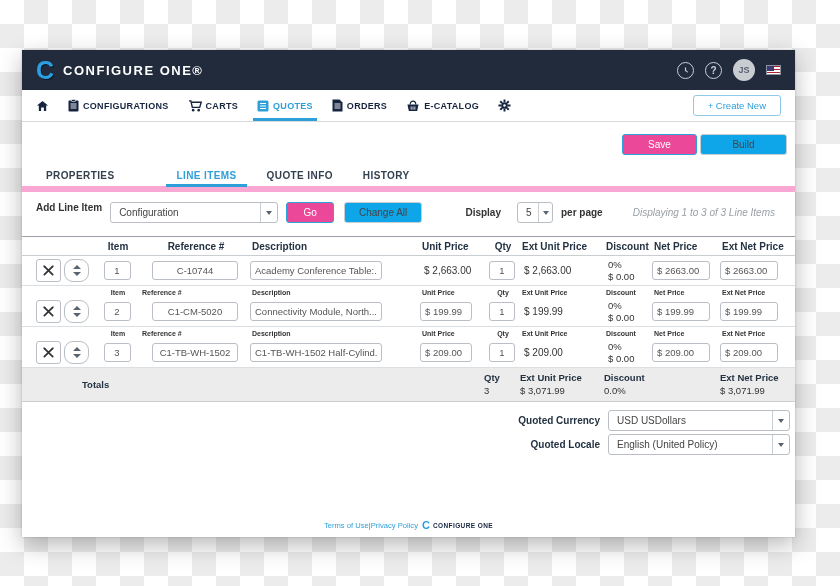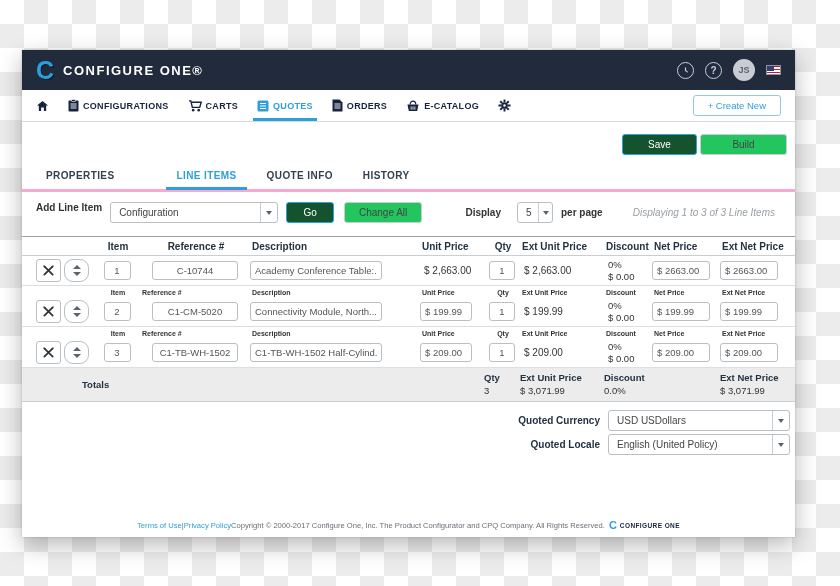--- a/index.html
+++ b/index.html
@@ -25,26 +25,26 @@
   .flag::after{content:"";position:absolute;left:0;top:0;width:7px;height:5px;background:#3c3b6e;}
   
   .navbar{position:absolute;left:0;top:40px;width:100%;height:32px;background:#fff;border-bottom:1px solid #d8dbde;display:flex;align-items:center;padding:0 14px;gap:19px;}
   .nav-item{display:flex;align-items:center;gap:4px;font-size:9px;font-weight:bold;letter-spacing:.3px;color:#16243f;height:100%;position:relative;cursor:pointer;}
   .nav-item svg{display:block;}
   .nav-item.active{color:#2d9fd9;}
   .nav-item.active::after{content:"";position:absolute;left:-4px;right:-4px;bottom:0;height:3px;background:#2d9fd9;}
   .create-new{margin-left:auto;border:1px solid #8fc9ea;background:#fff;color:#2d9fd9;font-size:9.5px;border-radius:3px;padding:4px 14px;cursor:pointer;font-family:inherit;}
   
   .btn{font-family:inherit;font-size:10px;border-radius:3px;cursor:pointer;}
-  .btn-blue{background:#14532d;color:#fff;border:1px solid #29a3dc;}
-  .btn-white{background:#22c55e;color:#444;border:1px solid #c8cdd2;}
+  .btn-blue{background:#ec4899;color:#fff;border:1px solid #29a3dc;}
+  .btn-white{background:#0ea5e9;color:#444;border:1px solid #c8cdd2;}
   .save-btn{position:absolute;top:84px;right:98px;width:75px;height:21px;}
   .build-btn{position:absolute;top:84px;right:8px;width:87px;height:21px;}
   
-  .tabs{position:absolute;left:0;top:114px;width:100%;height:28px;display:flex;gap:26px;padding-left:22px;border-bottom:3px solid #f9a8d4;}
+  .tabs{position:absolute;left:0;top:114px;width:100%;height:28px;display:flex;gap:26px;padding-left:22px;border-bottom:6px solid #f9a8d4;}
   .tab{font-size:10px;font-weight:bold;letter-spacing:.4px;color:#33414f;padding:6px 2px;position:relative;cursor:pointer;}
   .tab.active{color:#2d9fd9;margin-left:32px;}
   .tab.active::after{content:"";position:absolute;left:-8px;right:-8px;bottom:-1px;height:3px;background:#2d9fd9;}
   
   .controls{position:absolute;left:14px;right:20px;top:152px;height:26px;display:flex;align-items:flex-start;font-size:10px;color:#333;}
   .controls .lbl{font-weight:bold;margin-right:8px;}
   .sel{background:#fff;border:1px solid #b9bfc4;border-radius:3px;height:21px;display:flex;align-items:center;font-size:10px;color:#444;position:relative;cursor:pointer;}
   .sel .sel-val{padding:0 8px;white-space:nowrap;overflow:hidden;}
   .sel .sel-arrow{margin-left:auto;width:17px;height:100%;border-left:1px solid #c9ced3;display:flex;align-items:center;justify-content:center;}
   .sel .sel-arrow::after{content:"";border-left:3.5px solid transparent;border-right:3.5px solid transparent;border-top:4.5px solid #5a646e;}
@@ -356,20 +356,19 @@
         <span class="sel-val">English (United Policy)</span>
         <span class="sel-arrow"></span>
       </span>
     </div>
   </div>
 
   <div class="footer">
     <a>Terms of Use</a>
     <span>|</span>
     <a>Privacy Policy</a>
-    <span>Copyright © 2000-2017 Configure One, Inc. The Product Configurator and CPQ Company. All Rights Reserved.</span>
     <span class="footer-logo">
       <span class="fc">C</span>
       <span class="ft">CONFIGURE ONE</span>
     </span>
   </div>
 
 </div>
 
 </body></html>

